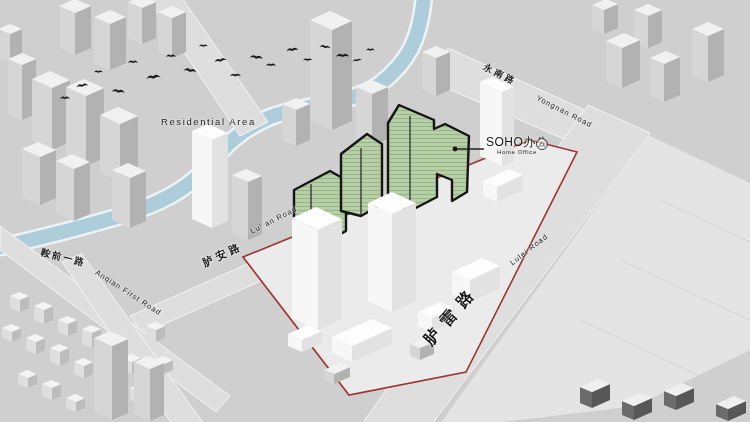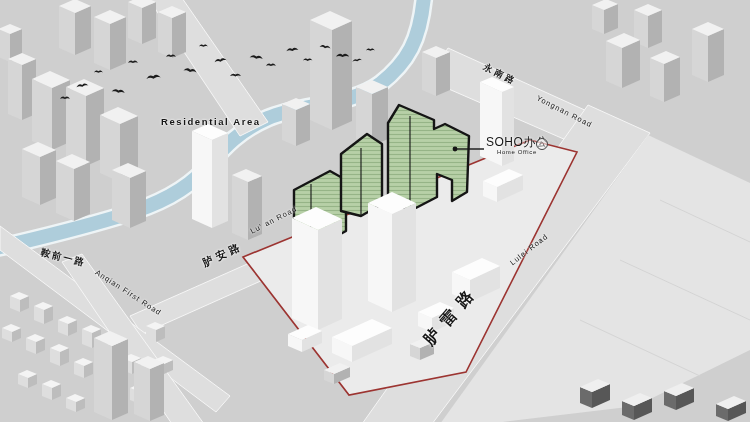--- a/index.html
+++ b/index.html
@@ -8,21 +8,21 @@
     background:var(--background,#d1d1d1);
     font-family:"Liberation Sans","DejaVu Sans",sans-serif;
   }
   .stage svg{position:absolute;left:0;top:0;}
   .lbl{
     position:absolute;color:var(--text,#161616);white-space:nowrap;
     text-shadow:0 0 2px rgba(255,255,255,.95),0 0 3px rgba(255,255,255,.8);
     transform-origin:left center;line-height:1;
   }
   .resid-zh{left:162px;top:92px;font-size:20px;font-weight:bold;letter-spacing:2px;}
-  .resid-en{left:161px;top:117px;font-size:9.5px;font-weight:bold;letter-spacing:1.6px;}
+  .resid-en{left:161px;top:117px;font-size:9.5px;font-weight:normal;letter-spacing:1.6px;}
   .soho-zh{left:486px;top:136px;font-size:12px;font-weight:normal;letter-spacing:.5px;}
   .soho-en{left:497px;top:149px;font-size:6px;letter-spacing:.6px;}
   .badge{
     position:absolute;left:536px;top:138px;width:10px;height:10px;border:1px solid #444;
     border-radius:50%;font-size:7px;line-height:10px;text-align:center;color:#333;
     background:rgba(255,255,255,.5);
   }
   .yongnan-zh{left:484px;top:62px;font-size:9px;font-weight:bold;letter-spacing:3px;transform:rotate(27deg);}
   .yongnan-en{left:537px;top:94px;font-size:7.5px;letter-spacing:1px;transform:rotate(27deg);}
   .lulei-zh{left:427px;top:335px;font-size:16px;font-weight:bold;letter-spacing:9px;transform:rotate(-49deg);}

